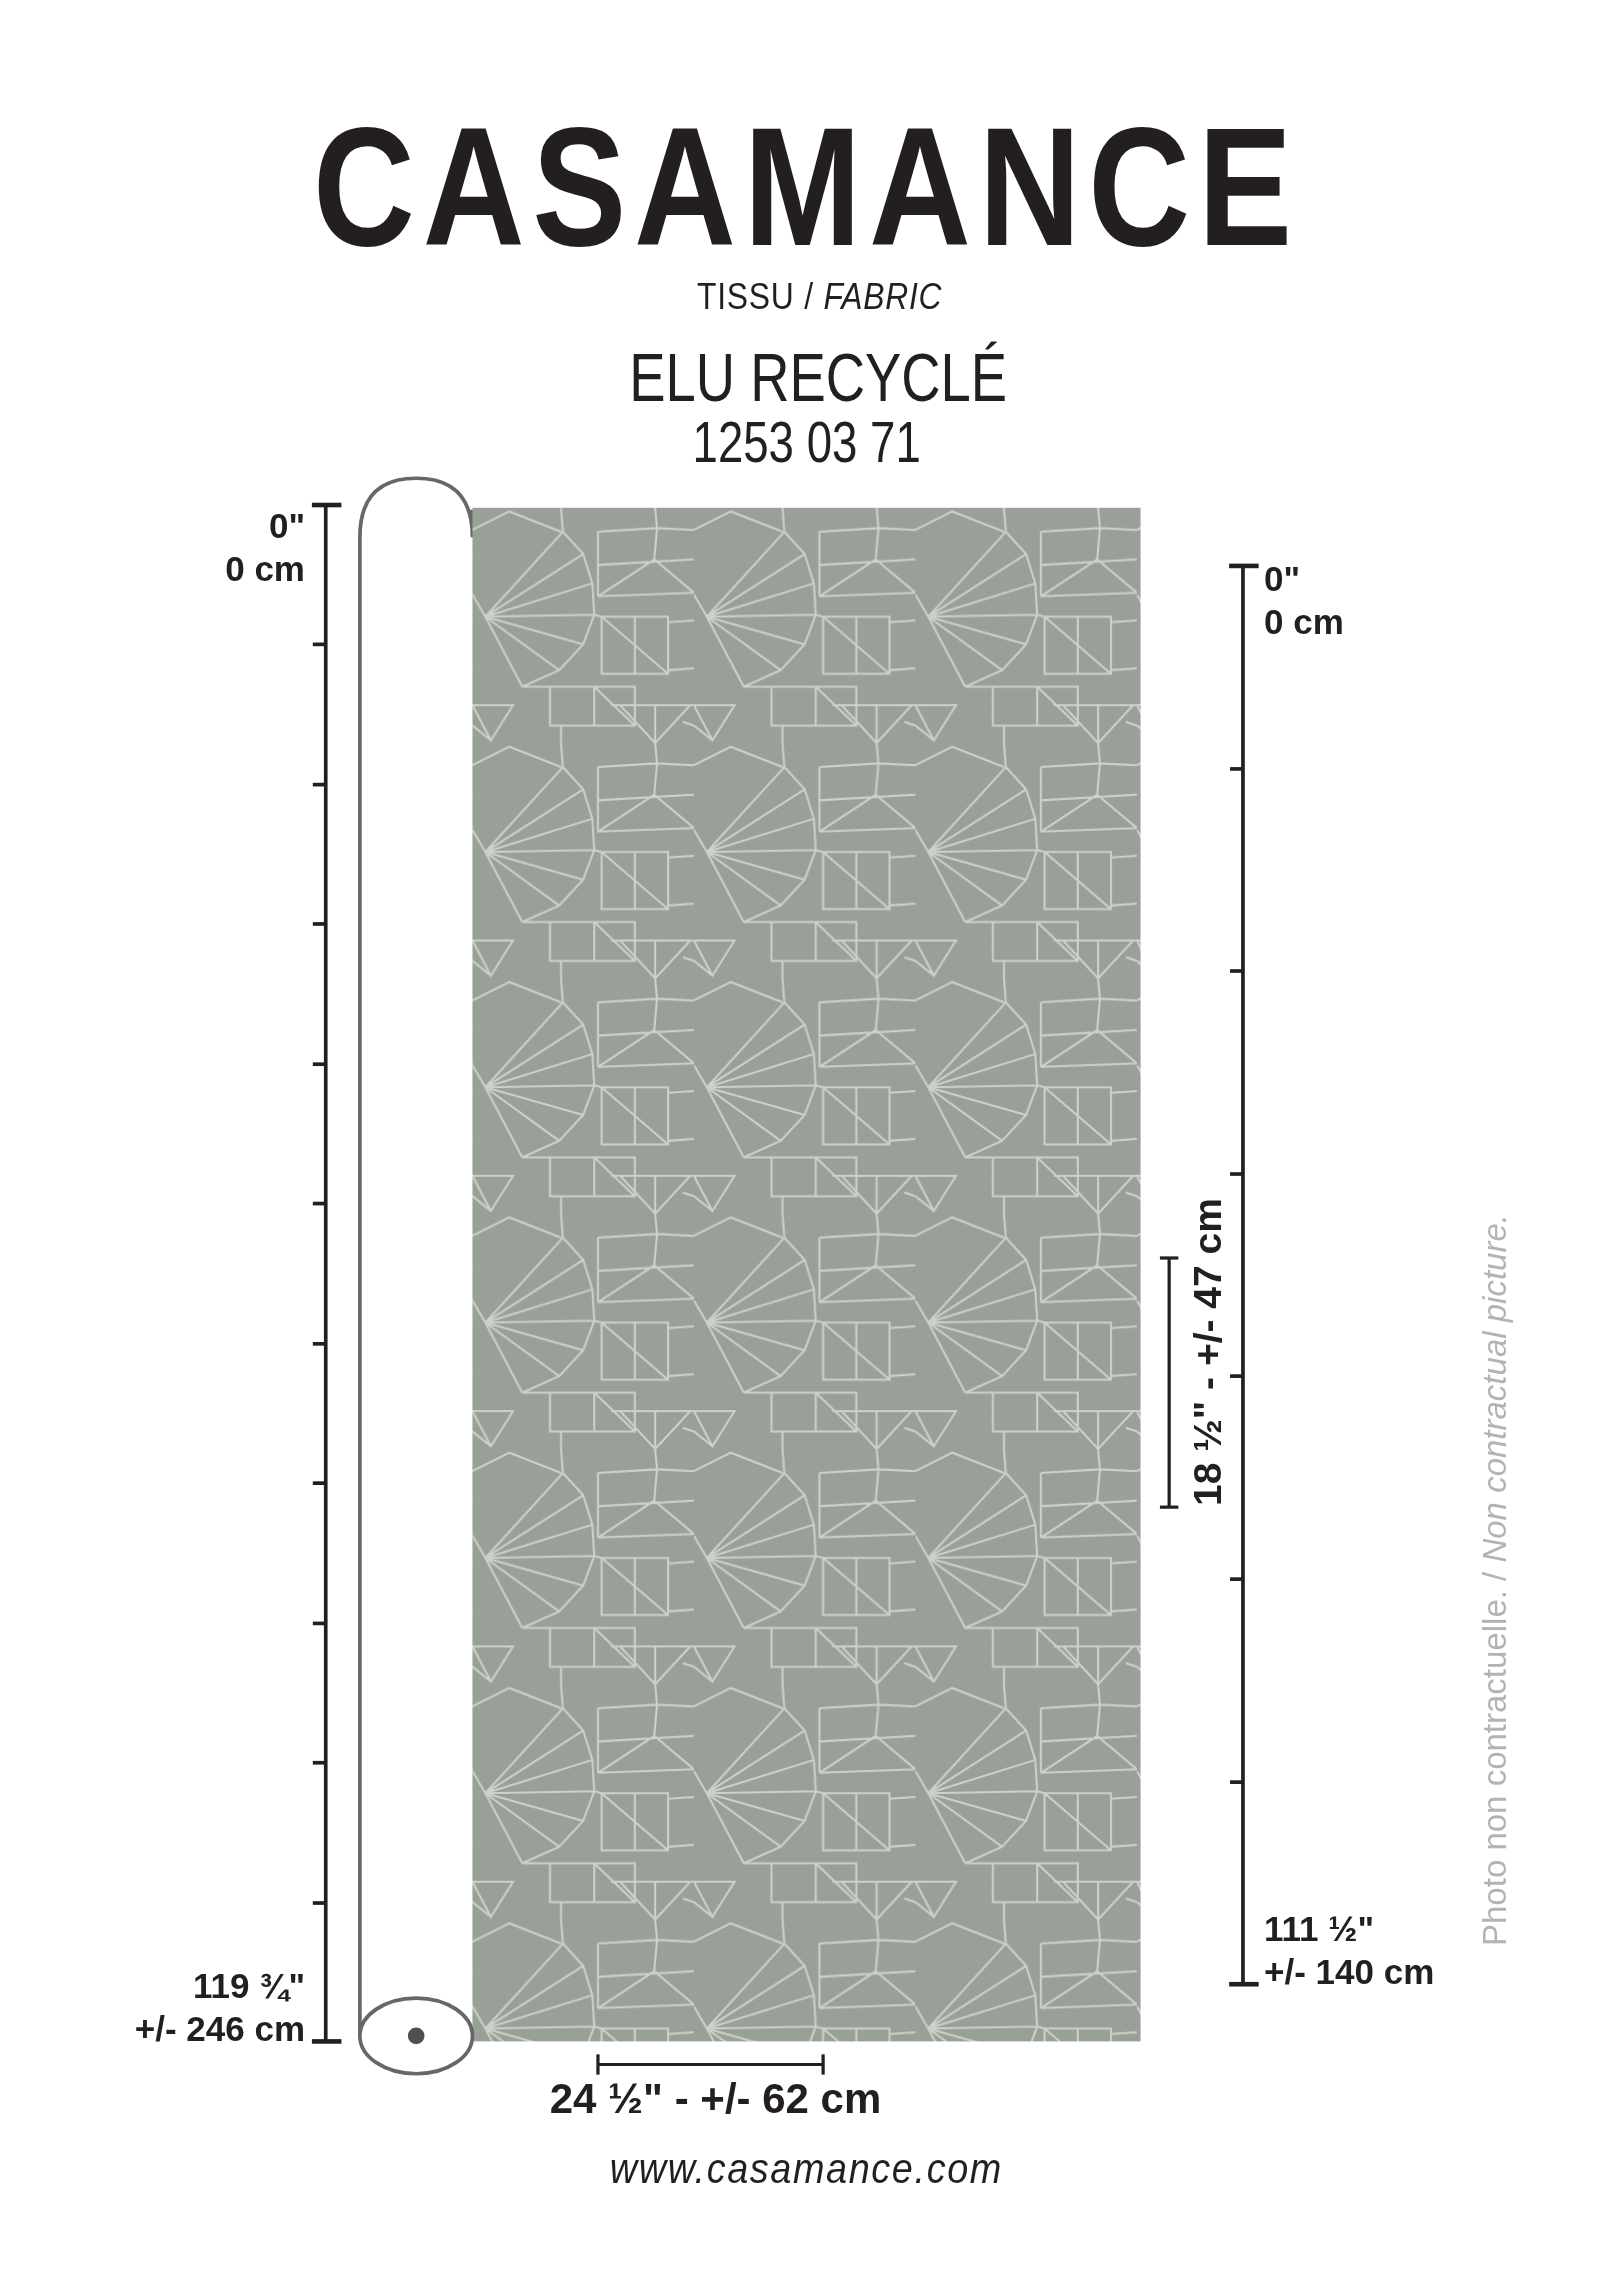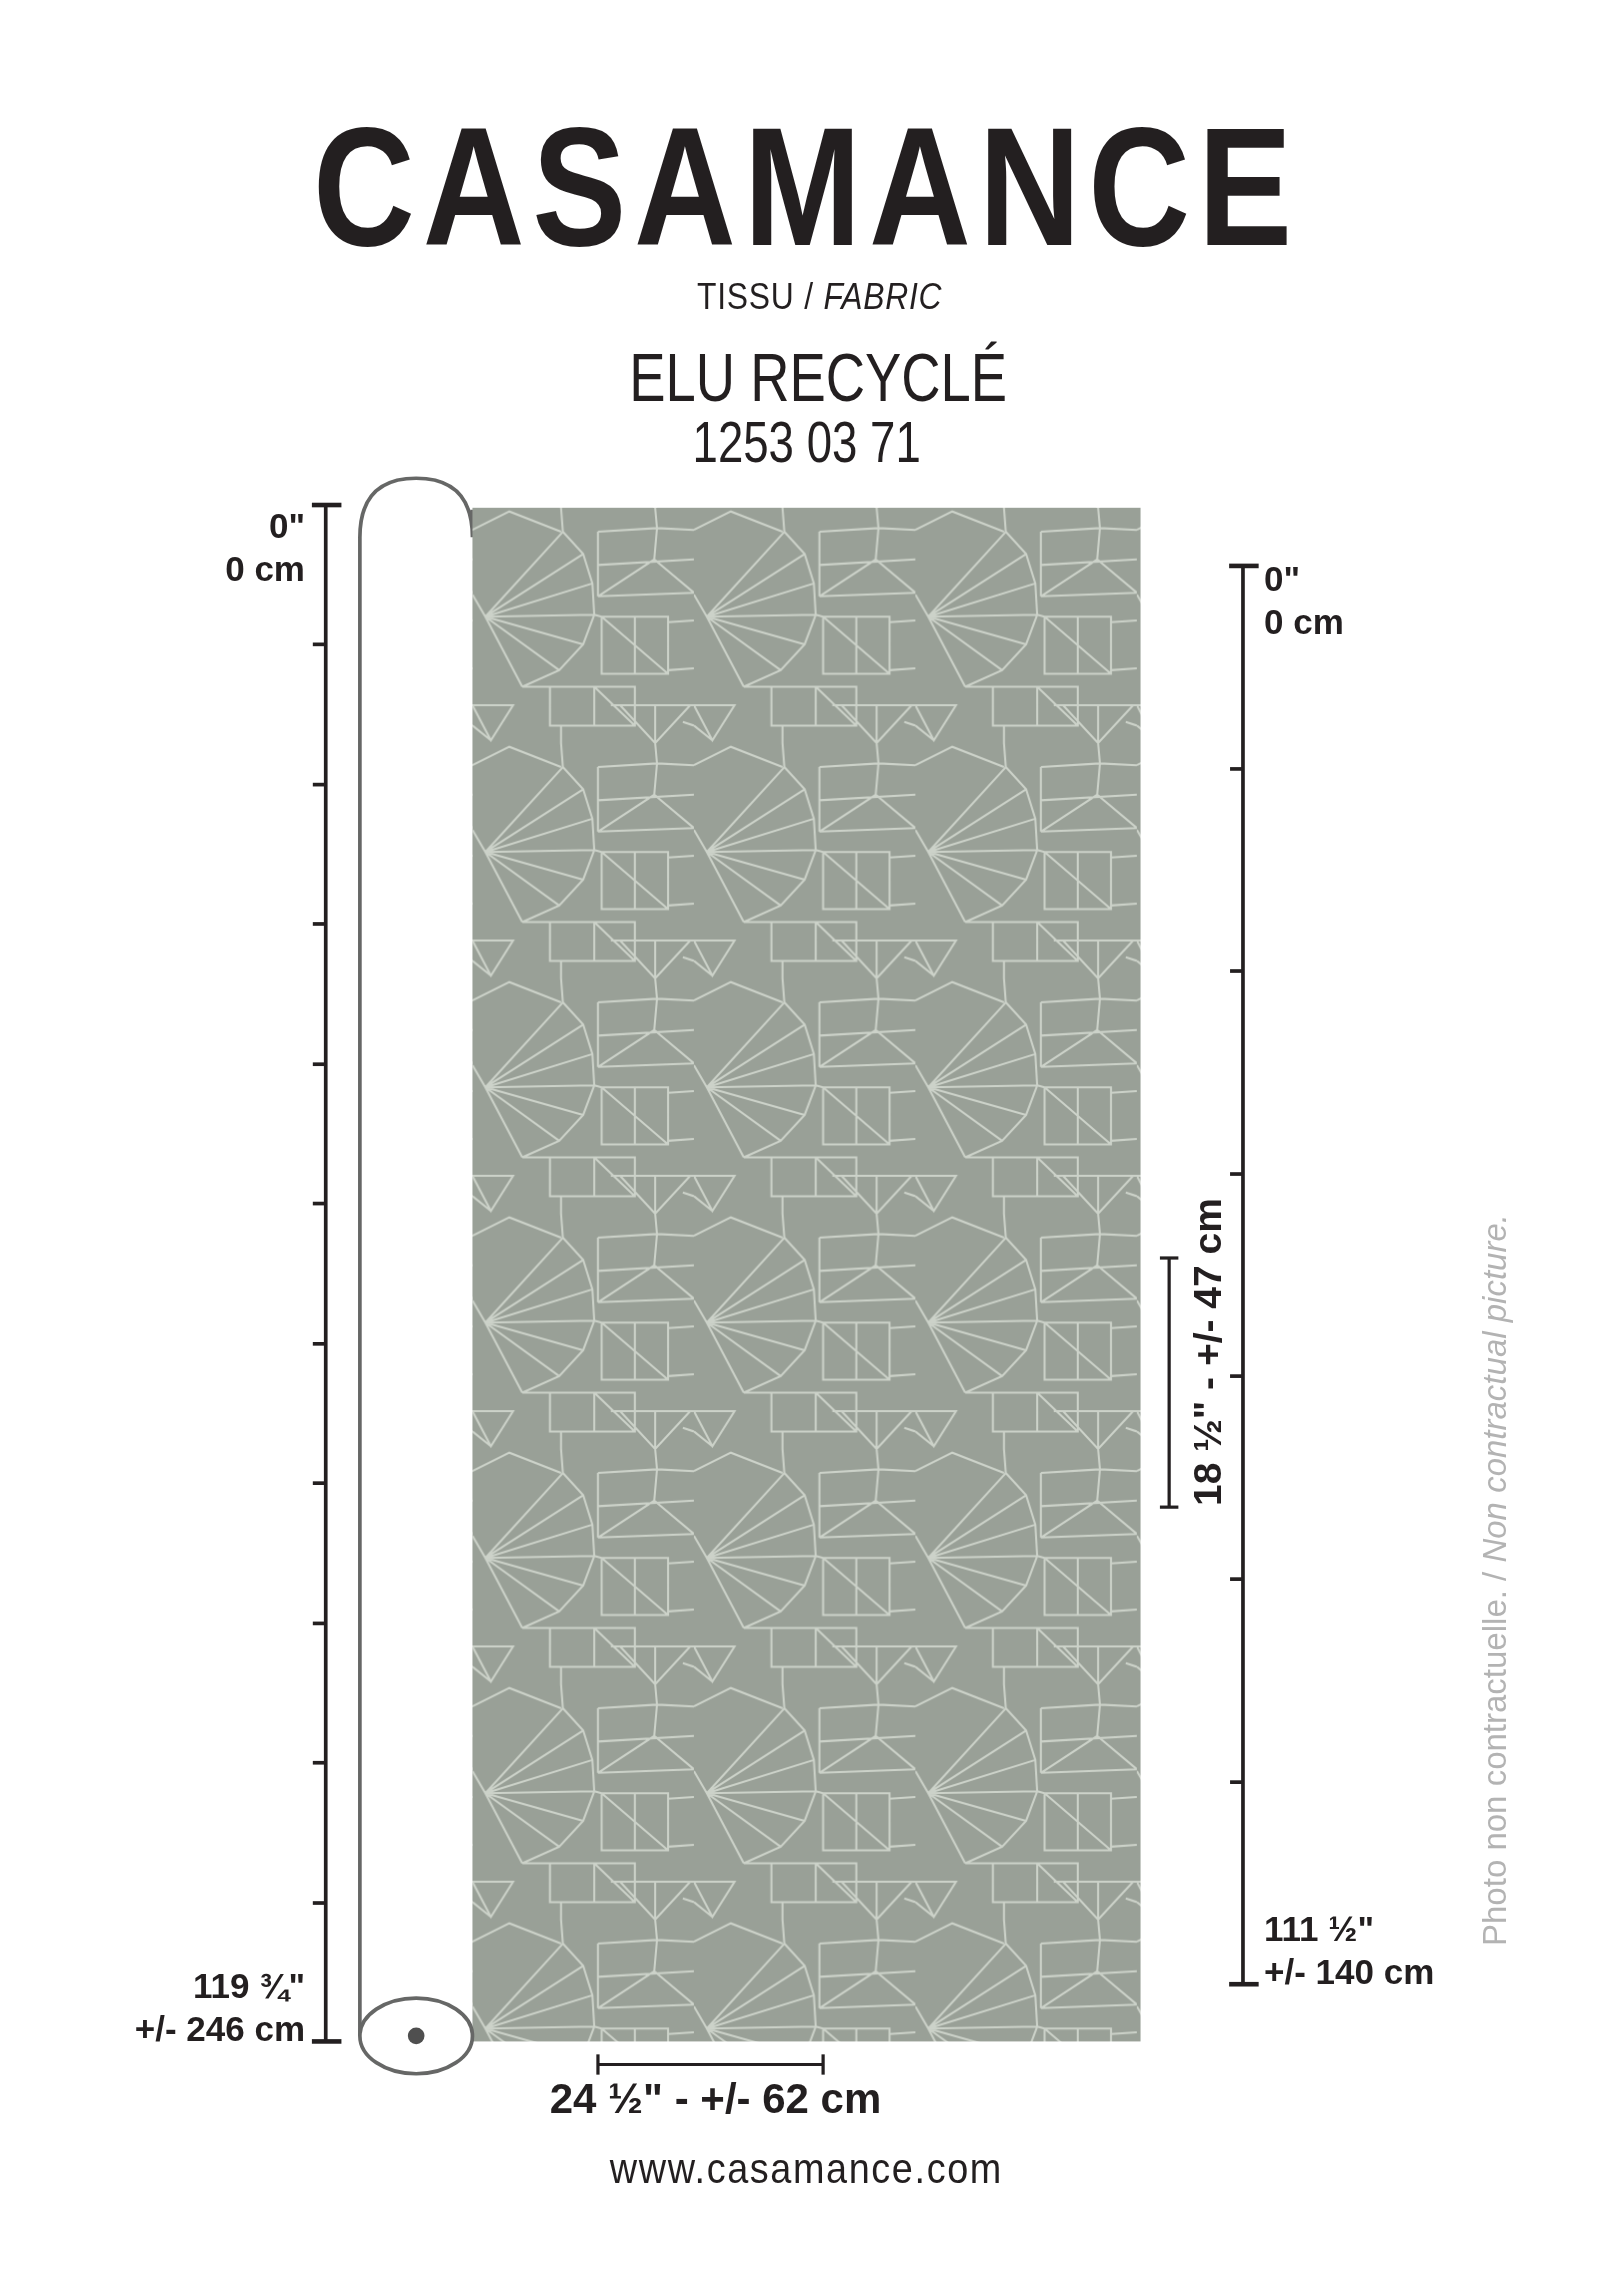--- a/index.html
+++ b/index.html
@@ -27,21 +27,21 @@
   .subtitle .cond{transform:scaleX(.86);}
   .it{font-style:italic;}
   .product-name{top:340px;font-size:68px;line-height:74px;font-weight:400;margin-left:12px;}
   .product-code{top:413px;font-size:57px;line-height:59px;}
   .meas{font-weight:700;white-space:nowrap;}
   .ruler-label-left{left:37px;width:268px;text-align:right;font-size:35px;line-height:43px;}
   .ruler-label-right{left:1264px;width:295px;text-align:left;font-size:35px;line-height:43px;}
   .width-label{left:503px;width:425px;text-align:center;top:2077px;font-size:42px;line-height:44px;}
   .rot{transform-origin:0 0;transform:rotate(-90deg);white-space:nowrap;}
   .repeat-label{left:1187px;top:1506px;width:314px;height:41px;font-size:39px;line-height:41px;}
-  .website{top:2147px;font-size:42px;line-height:44px;letter-spacing:1.8px;}
+  .website{top:2147px;font-size:42px;line-height:44px;letter-spacing:1.8px;font-style:italic;}
   .website .cond{transform:scaleX(.9);}
   .disclaimer{left:1477px;top:1946px;width:683px;height:37px;font-size:33px;line-height:35px;color:var(--note_gray);}
   svg{position:absolute;left:0;top:0;}
   .pat-bg{fill:var(--fabric_bg);}
   .pat-line{stroke:var(--fabric_line);stroke-width:2.2;fill:none;}
   .ink-line{stroke:var(--ink);fill:none;}
   .roll-stroke{stroke:var(--roll_outline);stroke-width:4;fill:none;}
   .roll-fill{fill:#ffffff;}
 </style>
 </head>

